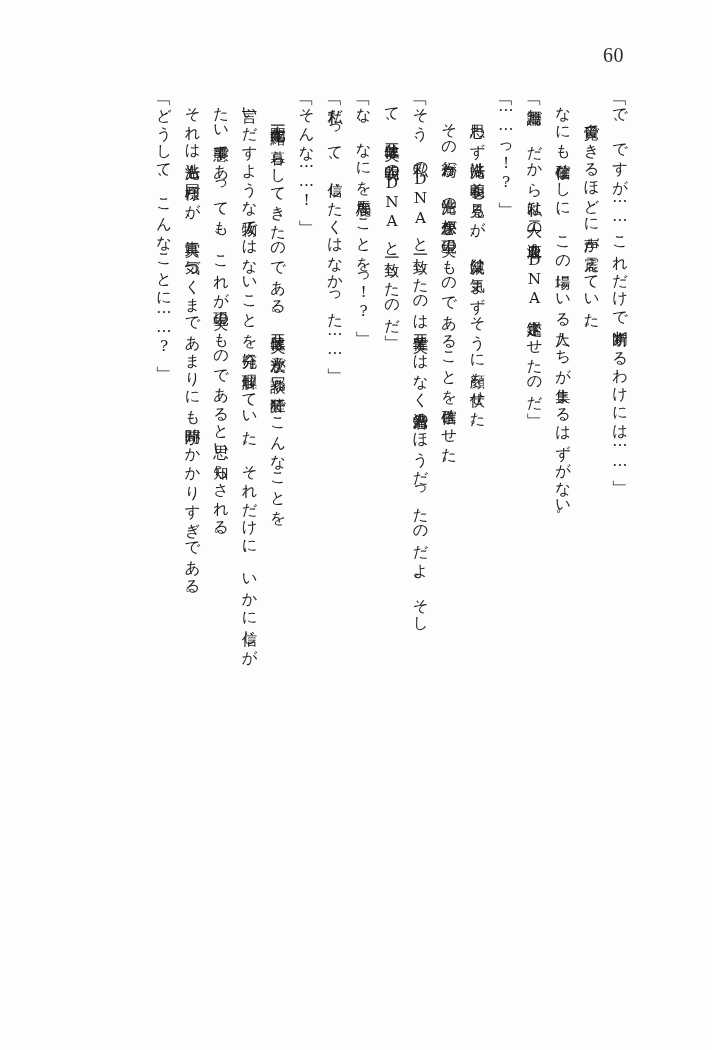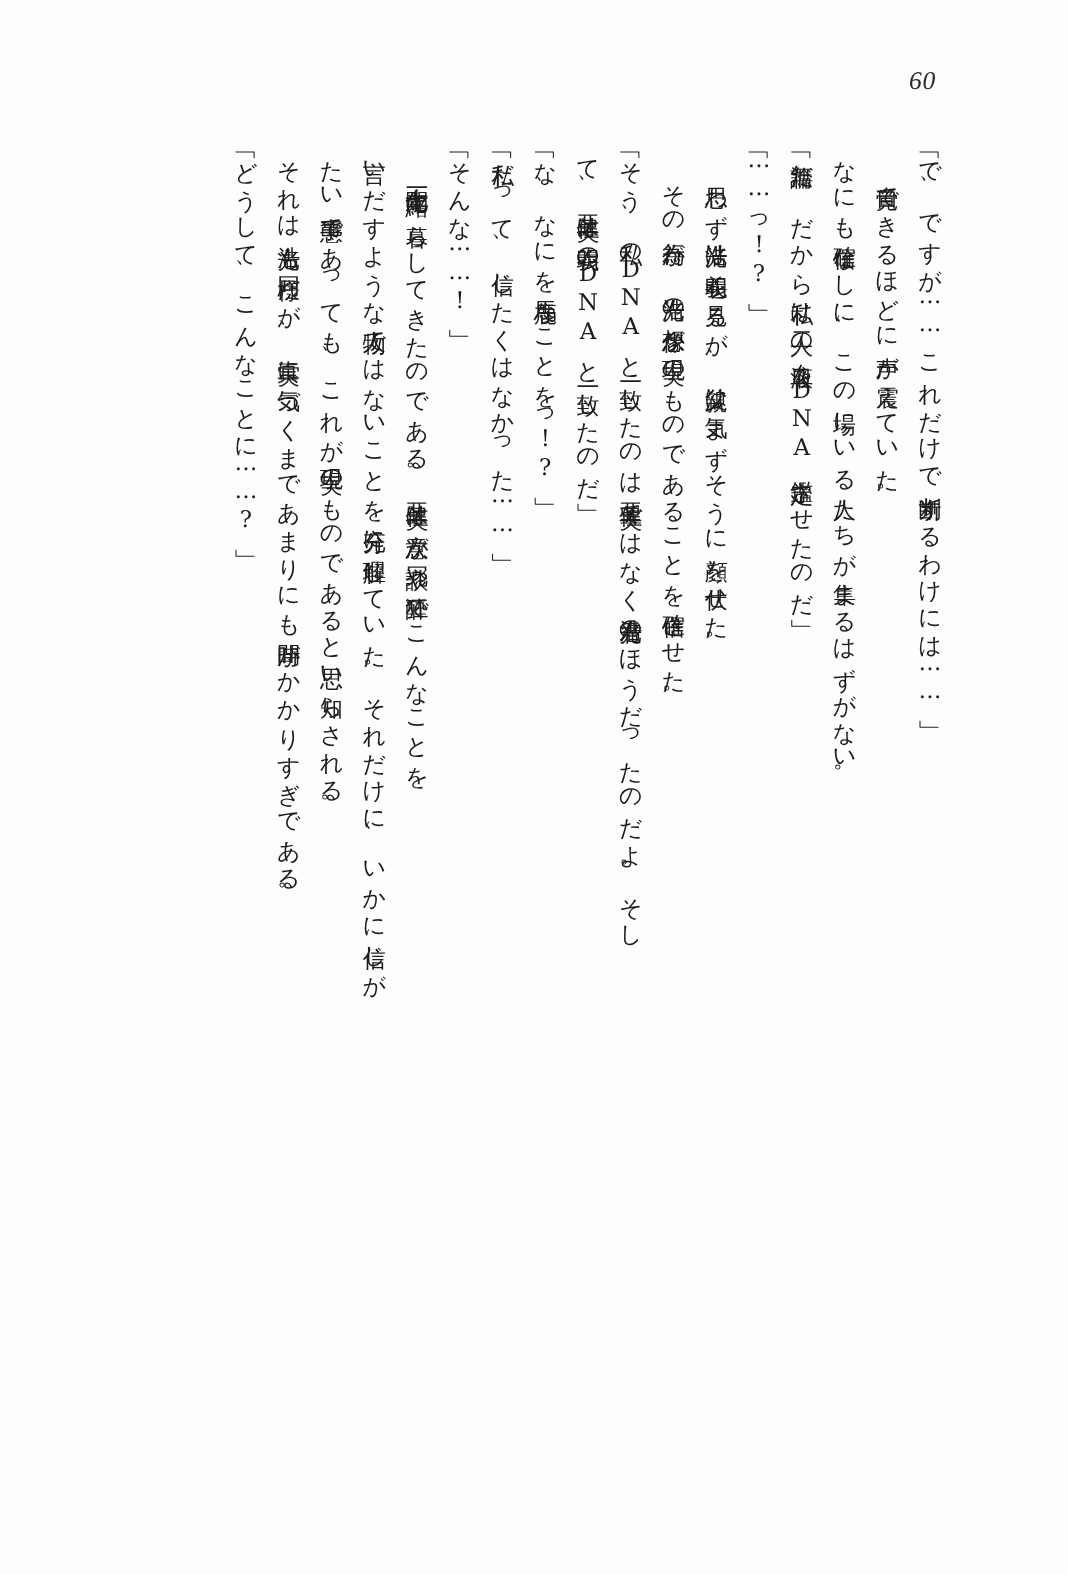--- a/index.html
+++ b/index.html
@@ -18,22 +18,21 @@
     position: relative;
     width: 712px;
     height: 1050px;
     background: #fdfdfc;
   }
   .page-number {
     position: absolute;
     top: 44px;
     right: 88px;
     font-family: "Liberation Serif", "DejaVu Serif", serif;
-    font-style: italic;
-    font-size: 17px;
+    font-size: 20px;
     color: #2b2b2b;
     letter-spacing: 0.5px;
   }
   .text-body {
     position: absolute;
     top: 96px;
     right: 78px;
     left: 78px;
     bottom: 60px;
     display: flex;

